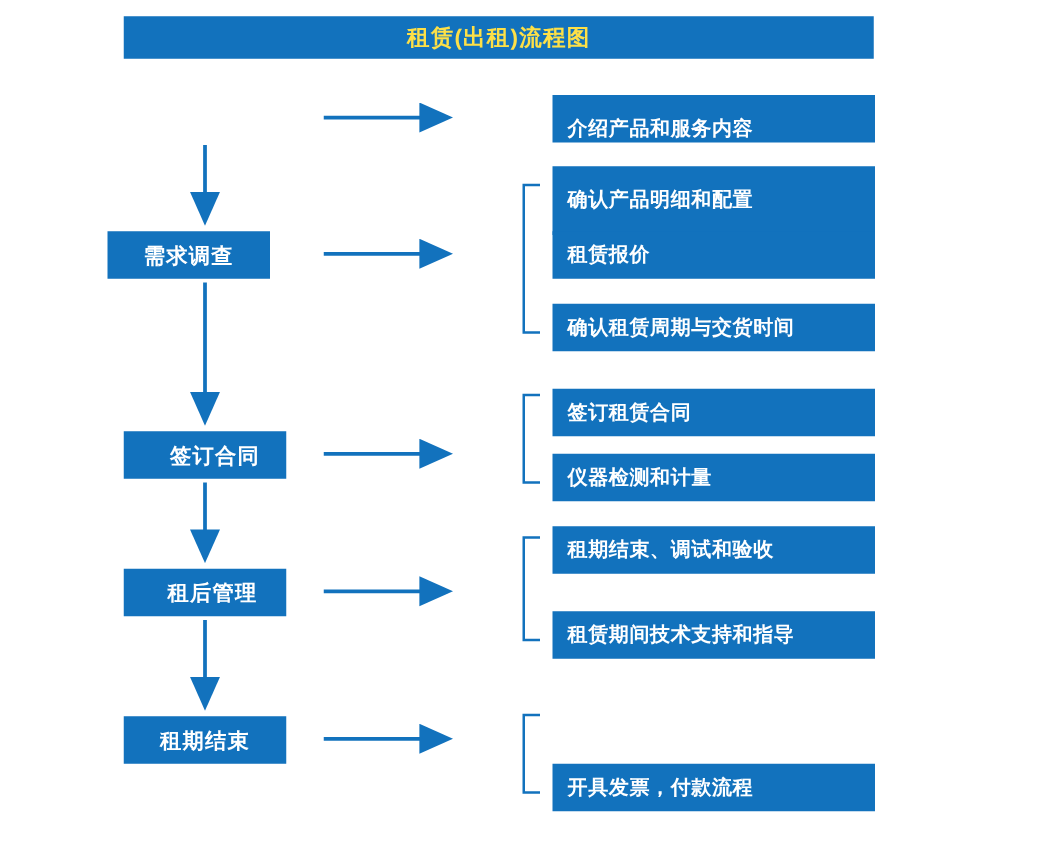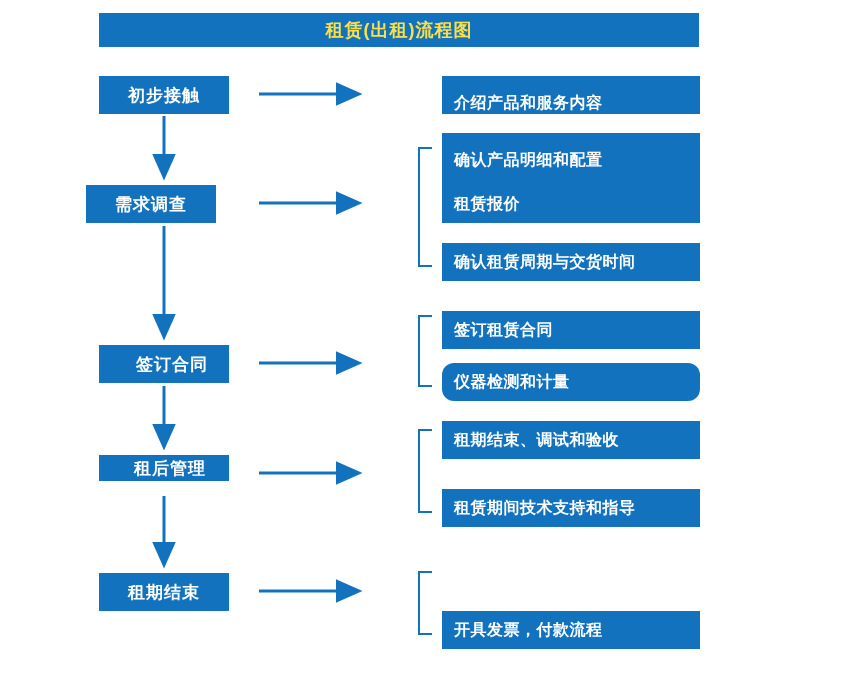--- a/index.html
+++ b/index.html
@@ -60,30 +60,27 @@
     overflow: visible;
   }
 </style>
 </head>
 <body>
 
 <div id="stage">
 
   <div class="title-bar">租赁(出租)流程图</div>
 
-  <div class="node stage-node" style="left:99px;top:76px;width:130px;height:38px;">
-    <span>初步接触</span>
-  </div>
   <div class="node stage-node" style="left:86px;top:185px;width:130px;height:38px;">
     <span>需求调查</span>
   </div>
   <div class="node stage-node" style="left:99px;top:345px;width:130px;height:38px;padding-left:16px;">
     <span>签订合同</span>
   </div>
-  <div class="node stage-node" style="left:99px;top:455px;width:130px;height:26px;padding-left:12px;">
+  <div class="node stage-node" style="left:99px;top:455px;width:130px;height:38px;padding-left:12px;">
     <span>租后管理</span>
   </div>
   <div class="node stage-node" style="left:99px;top:573px;width:130px;height:38px;">
     <span>租期结束</span>
   </div>
 
   <div class="node detail-node" style="left:442px;top:76px;width:258px;height:38px;align-items:flex-end;">
     <span>介绍产品和服务内容</span>
   </div>
   <div class="node detail-node" style="left:442px;top:133px;width:258px;height:55px;text-align:right;">
@@ -91,21 +88,21 @@
   </div>
   <div class="node detail-node" style="left:442px;top:185px;width:258px;height:38px;">
     <span>租赁报价</span>
   </div>
   <div class="node detail-node" style="left:442px;top:243px;width:258px;height:38px;">
     <span>确认租赁周期与交货时间</span>
   </div>
   <div class="node detail-node" style="left:442px;top:311px;width:258px;height:38px;">
     <span>签订租赁合同</span>
   </div>
-  <div class="node detail-node" style="left:442px;top:363px;width:258px;height:38px;border-radius:12px;">
+  <div class="node detail-node" style="left:442px;top:363px;width:258px;height:38px;">
     <span>仪器检测和计量</span>
   </div>
   <div class="node detail-node" style="left:442px;top:421px;width:258px;height:38px;">
     <span>租期结束、调试和验收</span>
   </div>
   <div class="node detail-node" style="left:442px;top:489px;width:258px;height:38px;">
     <span>租赁期间技术支持和指导</span>
   </div>
   <div class="node detail-node" style="left:442px;top:611px;width:258px;height:38px;">
     <span>开具发票，付款流程</span>

